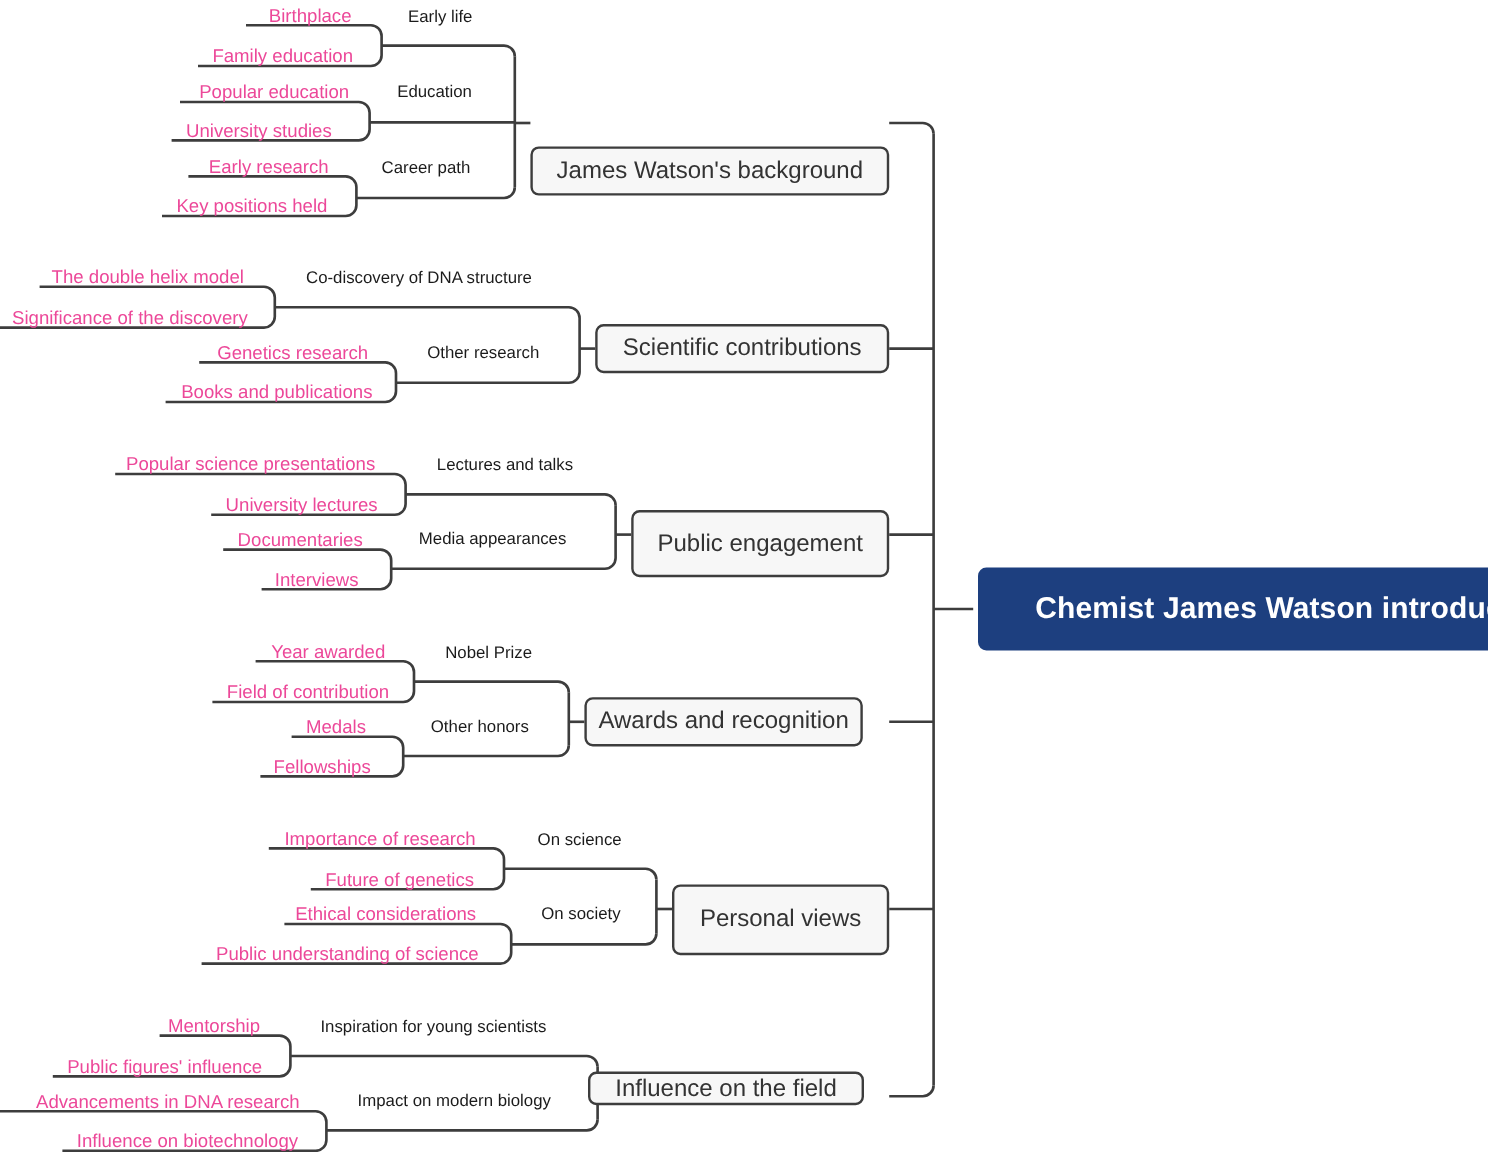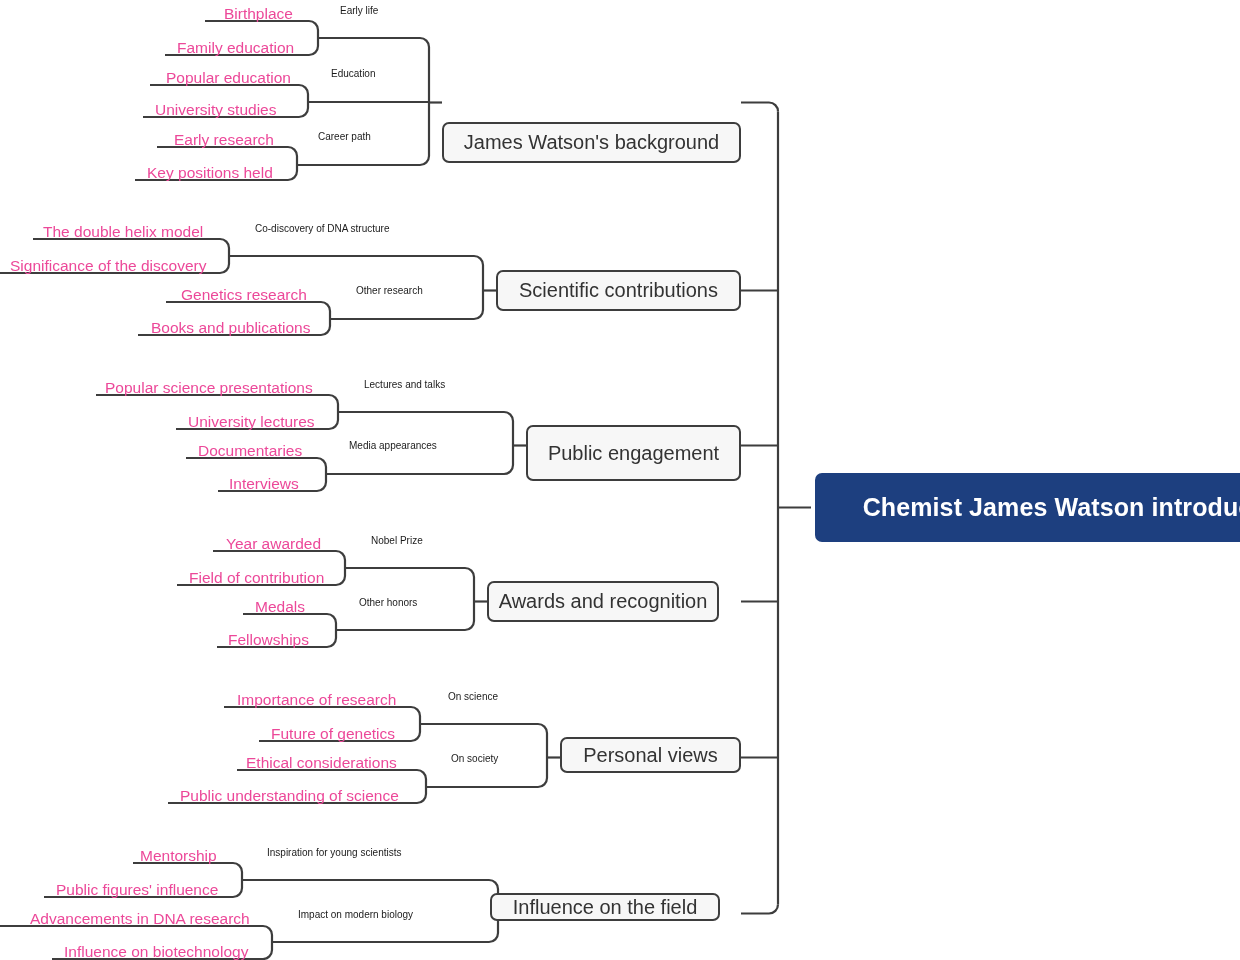--- a/index.html
+++ b/index.html
@@ -61,21 +61,21 @@
     color: #333333;
     font-size: 20px;
     display: flex;
     align-items: center;
     justify-content: center;
     white-space: nowrap;
   }
   
   .lvl2-label {
     position: absolute;
-    font-size: 10px;
+    font-size: 14px;
     color: #1b1b1b;
     white-space: nowrap;
     line-height: 1;
   }
   
   .leaf-label {
     position: absolute;
     font-size: 15.5px;
     color: #ec4899;
     white-space: nowrap;
@@ -171,21 +171,21 @@
       <div class="leaf-label" style="left: 229px; top: 476px;">Interviews</div>
       <div class="lvl1-node" style="left: 487px; top: 581px; width: 232px; height: 41px;">
         <span>Awards and recognition</span>
       </div>
       <div class="lvl2-label" style="left: 371px; top: 536px;">Nobel Prize</div>
       <div class="leaf-label" style="left: 226px; top: 536px;">Year awarded</div>
       <div class="leaf-label" style="left: 189px; top: 570px;">Field of contribution</div>
       <div class="lvl2-label" style="left: 359px; top: 598px;">Other honors</div>
       <div class="leaf-label" style="left: 255px; top: 599px;">Medals</div>
       <div class="leaf-label" style="left: 228px; top: 632px;">Fellowships</div>
-      <div class="lvl1-node" style="left: 560px; top: 737px; width: 181px; height: 36px; text-align: right;">
+      <div class="lvl1-node" style="left: 560px; top: 737px; width: 181px; height: 59px; text-align: right;">
         <span>Personal views</span>
       </div>
       <div class="lvl2-label" style="left: 448px; top: 692px;">On science</div>
       <div class="leaf-label" style="left: 237px; top: 692px;">Importance of research</div>
       <div class="leaf-label" style="left: 271px; top: 726px;">Future of genetics</div>
       <div class="lvl2-label" style="left: 451px; top: 754px;">On society</div>
       <div class="leaf-label" style="left: 246px; top: 755px;">Ethical considerations</div>
       <div class="leaf-label" style="left: 180px; top: 788px;">Public understanding of science</div>
       <div class="lvl1-node" style="left: 490px; top: 893px; width: 230px; height: 28px;">
         <span>Influence on the field</span>

